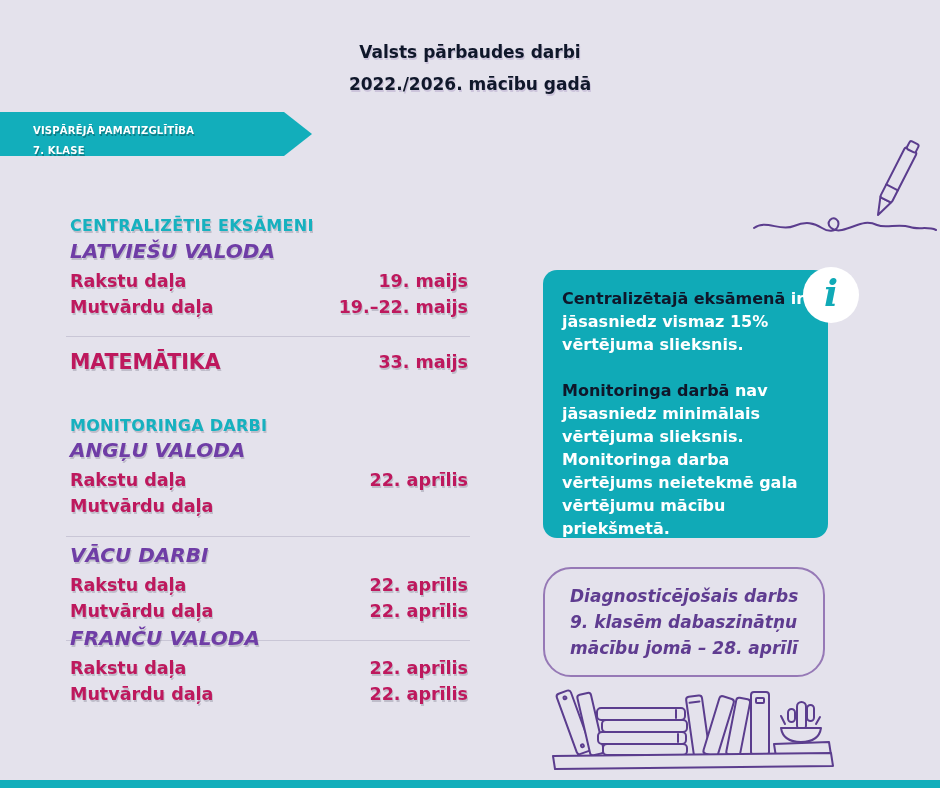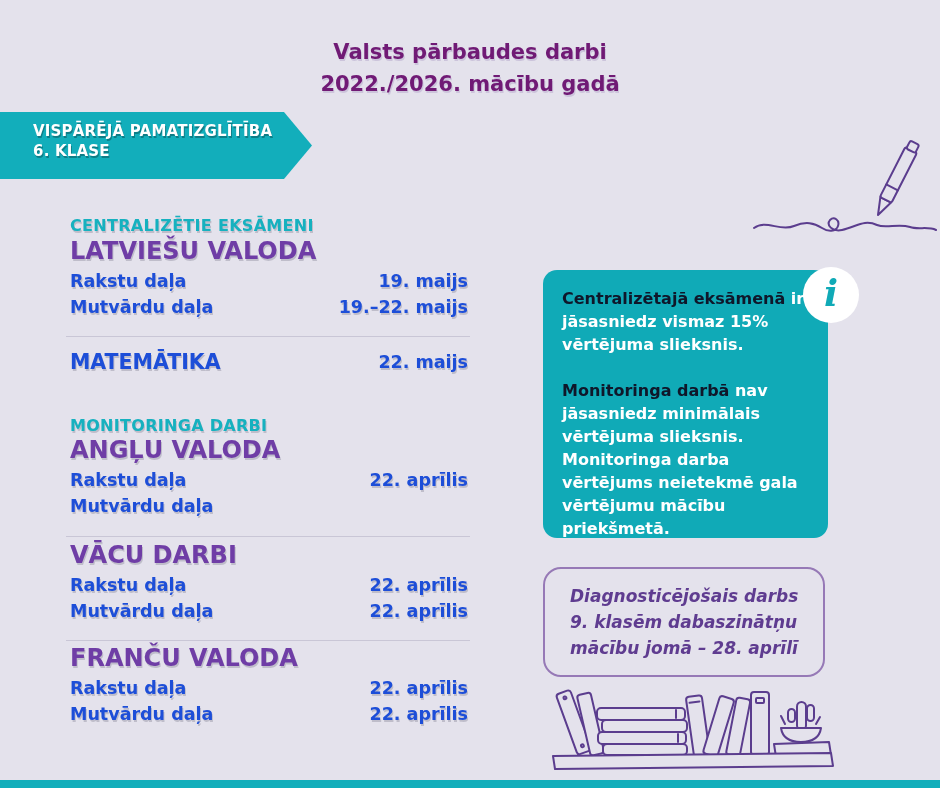--- a/index.html
+++ b/index.html
@@ -6,49 +6,49 @@
   body{
     width:940px;height:788px;position:relative;overflow:hidden;
     background:#e4e2ec;
     font-family:"DejaVu Sans","Liberation Sans",sans-serif;
   }
   .abs{position:absolute;}
 
   
   .page-title{
     top:36px;left:0;width:940px;text-align:center;
-    color:#701a75;font-weight:800;font-size:21px;line-height:32px;
+    color:#0f172a;font-weight:800;font-size:17px;line-height:32px;
     text-shadow:1px 1.5px 0 rgba(95,60,144,0.18);
   }
 
   
   .ribbon{
-    top:112px;left:0;width:312px;height:67px;
+    top:112px;left:0;width:312px;height:44px;
     background:#12aebb;
     clip-path:polygon(0 0,284px 0,312px 50%,284px 100%,0 100%);
-    color:#ffffff;font-weight:800;font-size:15px;line-height:20px;
+    color:#ffffff;font-weight:800;font-size:10px;line-height:20px;
     padding-top:9px;padding-left:33px;box-sizing:border-box;
     text-shadow:1px 1.5px 0 rgba(0,0,0,0.28);
     letter-spacing:.2px;
   }
 
   
   .schedule{top:203px;left:70px;width:398px;height:535px;}
   .teal-h{
     position:absolute;left:0;color:#16b1bf;font-weight:800;font-size:16px;
     letter-spacing:.3px;text-shadow:1px 1.5px 0 rgba(60,60,80,0.22);white-space:nowrap;
   }
   .subject{position:absolute;left:0;width:398px;}
   .subject h3{
-    margin:0 0 5px 0;font-size:24px;line-height:23px;color:#6f3da6;font-weight:800;
-    text-shadow:1px 1.5px 0 rgba(60,60,80,0.22);white-space:nowrap;
+    margin:0 0 5px 0;font-size:20px;line-height:23px;color:#6f3da6;font-weight:800;
+    text-shadow:1px 1.5px 0 rgba(60,60,80,0.22);white-space:nowrap;font-style:italic;
   }
   .row{
     display:flex;justify-content:space-between;align-items:flex-end;
-    font-size:17.5px;font-weight:800;color:#1d4ed8;line-height:26px;
+    font-size:17.5px;font-weight:800;color:#be185d;line-height:26px;
     text-shadow:1px 1.5px 0 rgba(60,60,80,0.22);
   }
   .subject-row{position:absolute;left:0;width:398px;}
   .subject-row h3{display:inline;margin:0;}
   .divider{position:absolute;left:-4px;width:404px;height:0;border-top:1.5px solid #c9c6d6;}
 
   
   .info-box{
     top:270px;left:543px;width:285px;height:268px;box-sizing:border-box;
     background:#10aab7;border-radius:14px;
@@ -63,21 +63,21 @@
   }
   .info-badge span{
     font-family:"DejaVu Serif","Liberation Serif",serif;
     font-style:italic;font-weight:bold;font-size:37px;color:#10aab7;
     transform:translateY(-2px);
   }
 
   
   .diag-box{
     top:567px;left:543px;width:282px;height:110px;box-sizing:border-box;
-    border:2.5px solid #9679b6;border-radius:18px;
+    border:2.5px solid #9679b6;border-radius:28px;
     display:flex;flex-direction:column;justify-content:center;
     padding-left:25px;
     color:#5f3c90;font-size:17px;font-weight:800;font-style:italic;line-height:26px;
   }
 
   
   .pen-illustration{top:133px;left:750px;}
   .bookshelf-illustration{top:672px;left:545px;}
   svg .ln{stroke:#5b3d8e;stroke-width:2;fill:none;stroke-linecap:round;stroke-linejoin:round;}
   svg .fl{stroke:#5b3d8e;stroke-width:2;fill:#e4e2ec;stroke-linejoin:round;}
@@ -87,21 +87,21 @@
 </head>
 <body>
 
 <div class="abs page-title">
   <div>Valsts pārbaudes darbi</div>
   <div>2022./2026. mācību gadā</div>
 </div>
 
 <div class="abs ribbon">
   <div>VISPĀRĒJĀ PAMATIZGLĪTĪBA</div>
-  <div>6. KLASE</div>
+  <div>7. KLASE</div>
 </div>
 
 <section class="abs schedule">
 
   <h2 class="teal-h" style="top:0;">CENTRALIZĒTIE EKSĀMENI</h2>
 
   <div class="subject" style="top:37px;">
     <h3>LATVIEŠU VALODA</h3>
     <div class="row">
       <span>Rakstu daļa</span>
@@ -110,21 +110,21 @@
     <div class="row">
       <span>Mutvārdu daļa</span>
       <span>19.–22. maijs</span>
     </div>
   </div>
 
   <div class="divider" style="top:133px;"></div>
 
   <div class="row subject-row" style="top:146px;gap:32px;">
     <h3>MATEMĀTIKA</h3>
-    <span>22. maijs</span>
+    <span>33. maijs</span>
   </div>
 
   <h2 class="teal-h" style="top:200px;">MONITORINGA DARBI</h2>
 
   <div class="subject" style="top:236px;">
     <h3>ANGĻU VALODA</h3>
     <div class="row">
       <span>Rakstu daļa</span>
       <span>22. aprīlis</span>
     </div>
@@ -142,21 +142,21 @@
       <span>22. aprīlis</span>
     </div>
     <div class="row">
       <span>Mutvārdu daļa</span>
       <span>22. aprīlis</span>
     </div>
   </div>
 
   <div class="divider" style="top:437px;"></div>
 
-  <div class="subject" style="top:444px;">
+  <div class="subject" style="top:424px;">
     <h3>FRANČU VALODA</h3>
     <div class="row">
       <span>Rakstu daļa</span>
       <span>22. aprīlis</span>
     </div>
     <div class="row">
       <span>Mutvārdu daļa</span>
       <span>22. aprīlis</span>
     </div>
   </div>

